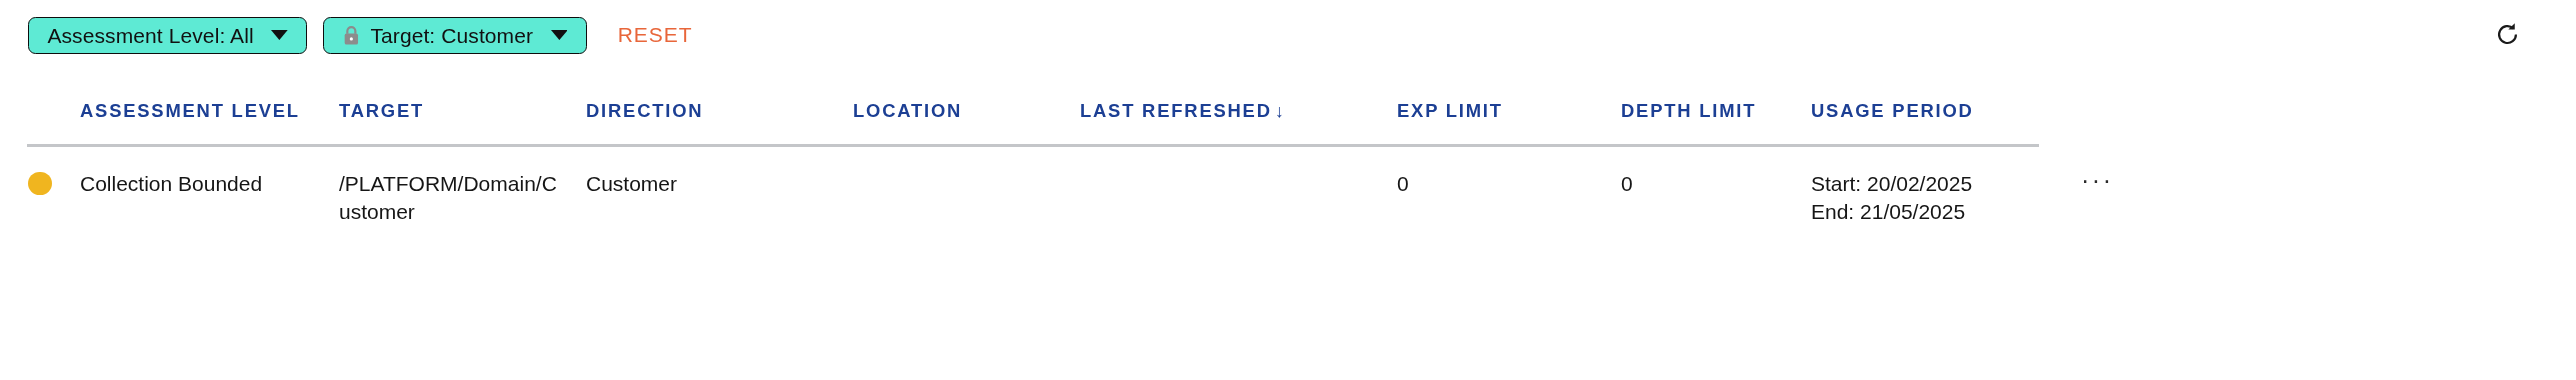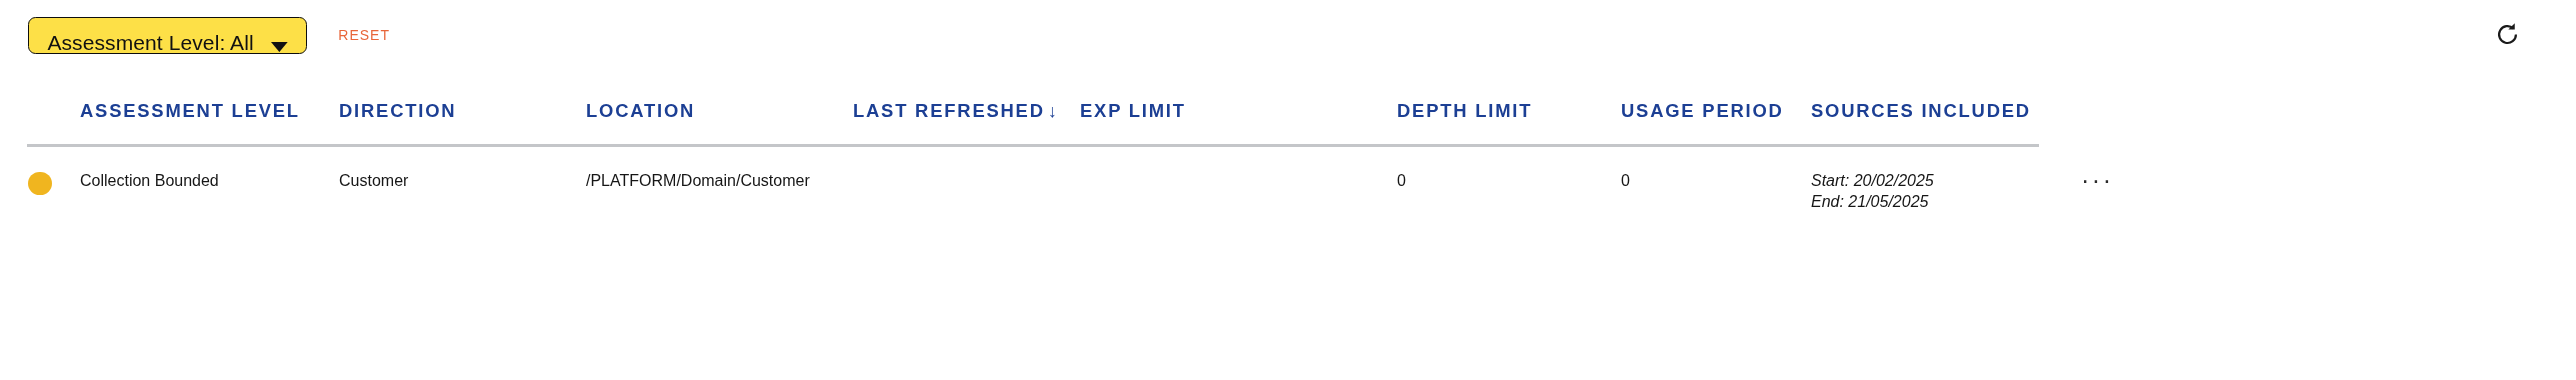--- a/index.html
+++ b/index.html
@@ -24,25 +24,25 @@
     width: 2576px;
     height: 70px;
     display: flex;
     align-items: center;
     padding-left: 28px;
     box-sizing: border-box;
   }
 
   .chip {
     display: inline-flex;
-    align-items: flex-end;
+    align-items: center;
     height: 37px;
     border: 1.7px solid #0d0d0d;
     border-radius: 7.5px;
-    background: #fde047;
+    background: #5eead4;
     padding: 0 18.4px 0 18.4px;
     margin-right: 16px;
     box-sizing: border-box;
     cursor: pointer;
     white-space: nowrap;
   }
   .chip-label {
     font-size: 21px;
     line-height: 1;
     color: #111111;
@@ -54,21 +54,21 @@
     flex: 0 0 auto;
   }
   .caret {
     display: inline-flex;
     margin-left: 17.5px;
     flex: 0 0 auto;
   }
 
   .reset-button {
     margin-left: 15px;
-    font-size: 14px;
+    font-size: 21px;
     letter-spacing: 1px;
     color: #e8663a;
     background: none;
     border: none;
     padding: 0;
     cursor: pointer;
     font-family: "Liberation Sans", sans-serif;
   }
 
   .refresh-button {
@@ -131,21 +131,21 @@
     height: 2.5px;
     background: #c4c6c9;
     margin-left: 27px;
     margin-right: 53px;
   }
 
   .body-row {
     padding-top: 23.4px;
   }
   .td {
-    font-size: 16px;
+    font-size: 21px;
     line-height: 1.32;
     color: #161616;
     word-break: break-all;
     padding-right: 28px;
     box-sizing: border-box;
   }
   .td.nowrap { word-break: normal; white-space: nowrap; }
 
   .status-dot-cell {
     display: flex;
@@ -154,21 +154,21 @@
     padding-top: 1.7px;
   }
   .status-dot {
     width: 23.4px;
     height: 23.4px;
     border-radius: 50%;
     background: #f0b51f;
     display: block;
   }
 
-  .usage-line { display: block; white-space: nowrap; font-style: italic; }
+  .usage-line { display: block; white-space: nowrap; }
 
   .row-menu {
     display: flex;
     align-items: flex-start;
     justify-content: flex-start;
     padding-top: 3.3px;
     background: none;
     border: none;
     cursor: pointer;
     font-size: 25px;
@@ -187,60 +187,75 @@
     <span class="chip-label">Assessment Level: All</span>
     <span class="caret">
       <svg width="16.7" height="11" viewBox="0 0 20 13">
           <polygon points="0,0 20,0 10,12" fill="#111111"></polygon>
         </svg>
     </span>
   </div>
 
 
 
+  <div class="chip">
+    <span class="lock-icon">
+      <svg width="16.7" height="21" viewBox="0 0 20 25">
+        <path d="M5.2 10.5 V7.2 a4.8 4.8 0 0 1 9.6 0 V10.5" fill="none" stroke="#8c8c8c" stroke-width="2.6"></path>
+        <rect x="2" y="10.2" width="16" height="13.2" rx="2.2" fill="#8c8c8c"></rect>
+        <circle cx="10" cy="16.6" r="1.9" fill="#ffffff"></circle>
+      </svg>
+    </span>
+    <span class="chip-label">Target: Customer</span>
+    <span class="caret">
+      <svg width="16.7" height="11" viewBox="0 0 20 13">
+          <polygon points="0,0 20,0 10,12" fill="#111111"></polygon>
+        </svg>
+    </span>
+  </div>
 
   <button class="reset-button">RESET</button>
 
   <button class="refresh-button">
     <span>
       <svg width="27" height="27" viewBox="0 0 32 32">
         <path d="M26 16 a10 10 0 1 1 -3.1 -7.2" fill="none" stroke="#1a1a1a" stroke-width="2.6" stroke-linecap="butt"></path>
         <polygon points="24.6,2.6 24.6,10.2 17.0,10.2" fill="#1a1a1a"></polygon>
       </svg>
     </span>
   </button>
 </div>
 
 <div class="table">
 
   <div class="table-row-grid">
     <div class="th"></div>
     <div class="th">ASSESSMENT LEVEL</div>
+    <div class="th">TARGET</div>
     <div class="th">DIRECTION</div>
     <div class="th">LOCATION</div>
     <div class="th sortable">
       <span>LAST REFRESHED</span>
       <span>↓</span>
     </div>
     <div class="th">EXP LIMIT</div>
     <div class="th">DEPTH LIMIT</div>
     <div class="th">USAGE PERIOD</div>
-    <div class="th">SOURCES INCLUDED</div>
     <div class="th"></div>
   </div>
 
   <div class="header-divider"></div>
 
   <div class="table-row-grid body-row">
     <div class="status-dot-cell">
       <span class="status-dot"></span>
     </div>
     <div class="td">Collection Bounded</div>
+    <div class="td">/PLATFORM/Domain/Customer</div>
     <div class="td">Customer</div>
-    <div class="td">/PLATFORM/Domain/Customer</div>
     <div class="td"></div>
     <div class="td"></div>
     <div class="td nowrap">0</div>
     <div class="td nowrap">0</div>
     <div class="td nowrap">
       <span class="usage-line">Start: 20/02/2025</span>
       <span class="usage-line">End: 21/05/2025</span>
     </div>
     <button class="row-menu">···</button>
   </div>

